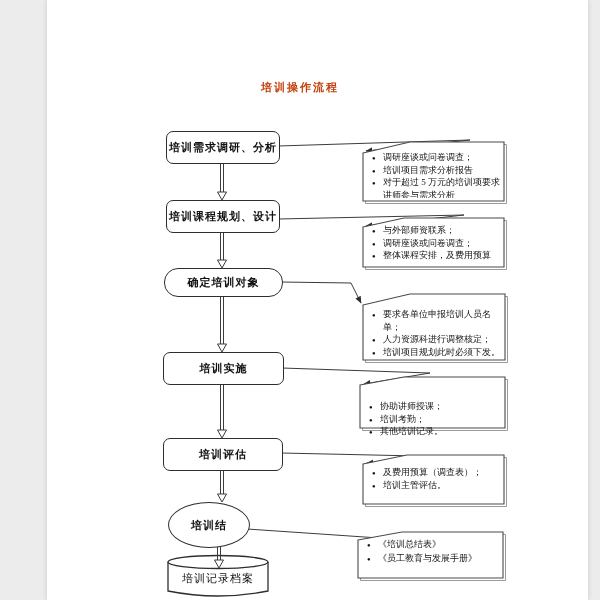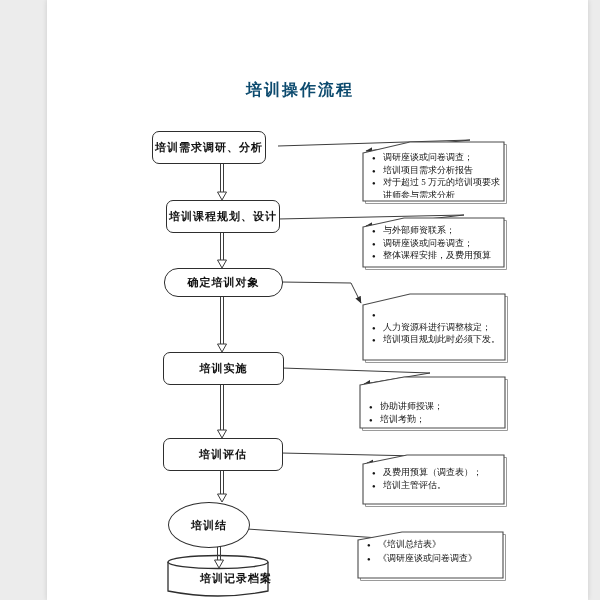--- a/index.html
+++ b/index.html
@@ -7,37 +7,37 @@
     width:600px;height:600px;position:relative;overflow:hidden;
     background:#ececec;
     font-family:"Liberation Sans","DejaVu Sans",sans-serif;
   }
   .paper{
     position:absolute;left:47px;top:0;width:541px;height:600px;
     background:#ffffff;box-shadow:0 0 5px rgba(0,0,0,.14);z-index:0;
   }
   .doc-title{
     position:absolute;left:0;top:80px;width:600px;text-align:center;
-    font-size:16px;font-weight:bold;color:#0c4a6e;letter-spacing:2px;z-index:2;
+    font-size:11px;font-weight:bold;color:#c2410c;letter-spacing:2px;z-index:2;
   }
   svg.layer{position:absolute;left:0;top:0;z-index:1;}
   .node{
     position:absolute;display:flex;align-items:center;justify-content:center;
     background:#fff;border:1.4px solid #2e2e2e;color:#111;
     font-weight:bold;font-size:11px;letter-spacing:1px;z-index:2;text-align:center;
   }
-  .n1{left:152px;top:131px;width:112px;height:31px;border-radius:7px;}
+  .n1{left:166px;top:131px;width:112px;height:31px;border-radius:7px;}
   .n2{left:166px;top:200px;width:112px;height:31px;border-radius:7px;}
   .n3{left:164px;top:268px;width:117px;height:27px;border-radius:14px;}
   .n4{left:163px;top:352px;width:119px;height:31px;border-radius:7px;}
   .n5{left:163px;top:438px;width:118px;height:31px;border-radius:7px;}
   .n6{left:168px;top:502px;width:80px;height:44px;border-radius:50%;}
   .cyl-label{
     position:absolute;left:168px;top:571px;width:100px;text-align:center;
-    font-weight:bold;font-size:11px;letter-spacing:1px;color:#111;z-index:2;margin-left:18px;
+    font-weight:normal;font-size:11px;letter-spacing:1px;color:#111;z-index:2;
   }
   .blist{position:absolute;z-index:2;overflow:hidden;}
   .c1{left:368px;top:151px;width:132px;height:47px;}
   .c2{left:368px;top:224px;width:132px;height:42px;}
   .c3{left:368px;top:308px;width:134px;height:50px;}
   .c4{left:365px;top:400px;width:136px;height:42px;}
   .c5{left:368px;top:466px;width:132px;height:36px;}
   .c6{left:363px;top:538px;width:138px;height:38px;}
   .bullet-item{
     display:flex;align-items:flex-start;
@@ -168,55 +168,60 @@
     </div>
   <div class="bullet-item">
       <span class="dot">●</span>
       <span class="bt">整体课程安排，及费用预算</span>
     </div>
 </div>
 
 <div class="blist c3">
   <div class="bullet-item">
       <span class="dot">●</span>
+      <span class="bt">要求各单位申报培训人员名单；</span>
     </div>
   <div class="bullet-item">
       <span class="dot">●</span>
       <span class="bt">人力资源科进行调整核定；</span>
     </div>
   <div class="bullet-item">
       <span class="dot">●</span>
       <span class="bt">培训项目规划此时必须下发。</span>
     </div>
 </div>
 
 <div class="blist c4">
   <div class="bullet-item">
       <span class="dot">●</span>
       <span class="bt">协助讲师授课；</span>
     </div>
   <div class="bullet-item">
       <span class="dot">●</span>
       <span class="bt">培训考勤；</span>
     </div>
+  <div class="bullet-item">
+      <span class="dot">●</span>
+      <span class="bt">其他培训记录。</span>
+    </div>
 </div>
 
 <div class="blist c5">
   <div class="bullet-item">
       <span class="dot">●</span>
       <span class="bt">及费用预算（调查表）；</span>
     </div>
   <div class="bullet-item">
       <span class="dot">●</span>
       <span class="bt">培训主管评估。</span>
     </div>
 </div>
 
 <div class="blist c6">
   <div class="bullet-item">
       <span class="dot">●</span>
       <span class="bt">《培训总结表》</span>
     </div>
   <div class="bullet-item">
       <span class="dot">●</span>
-      <span class="bt">《调研座谈或问卷调查》</span>
+      <span class="bt">《员工教育与发展手册》</span>
     </div>
 </div>
 
 </body></html>

